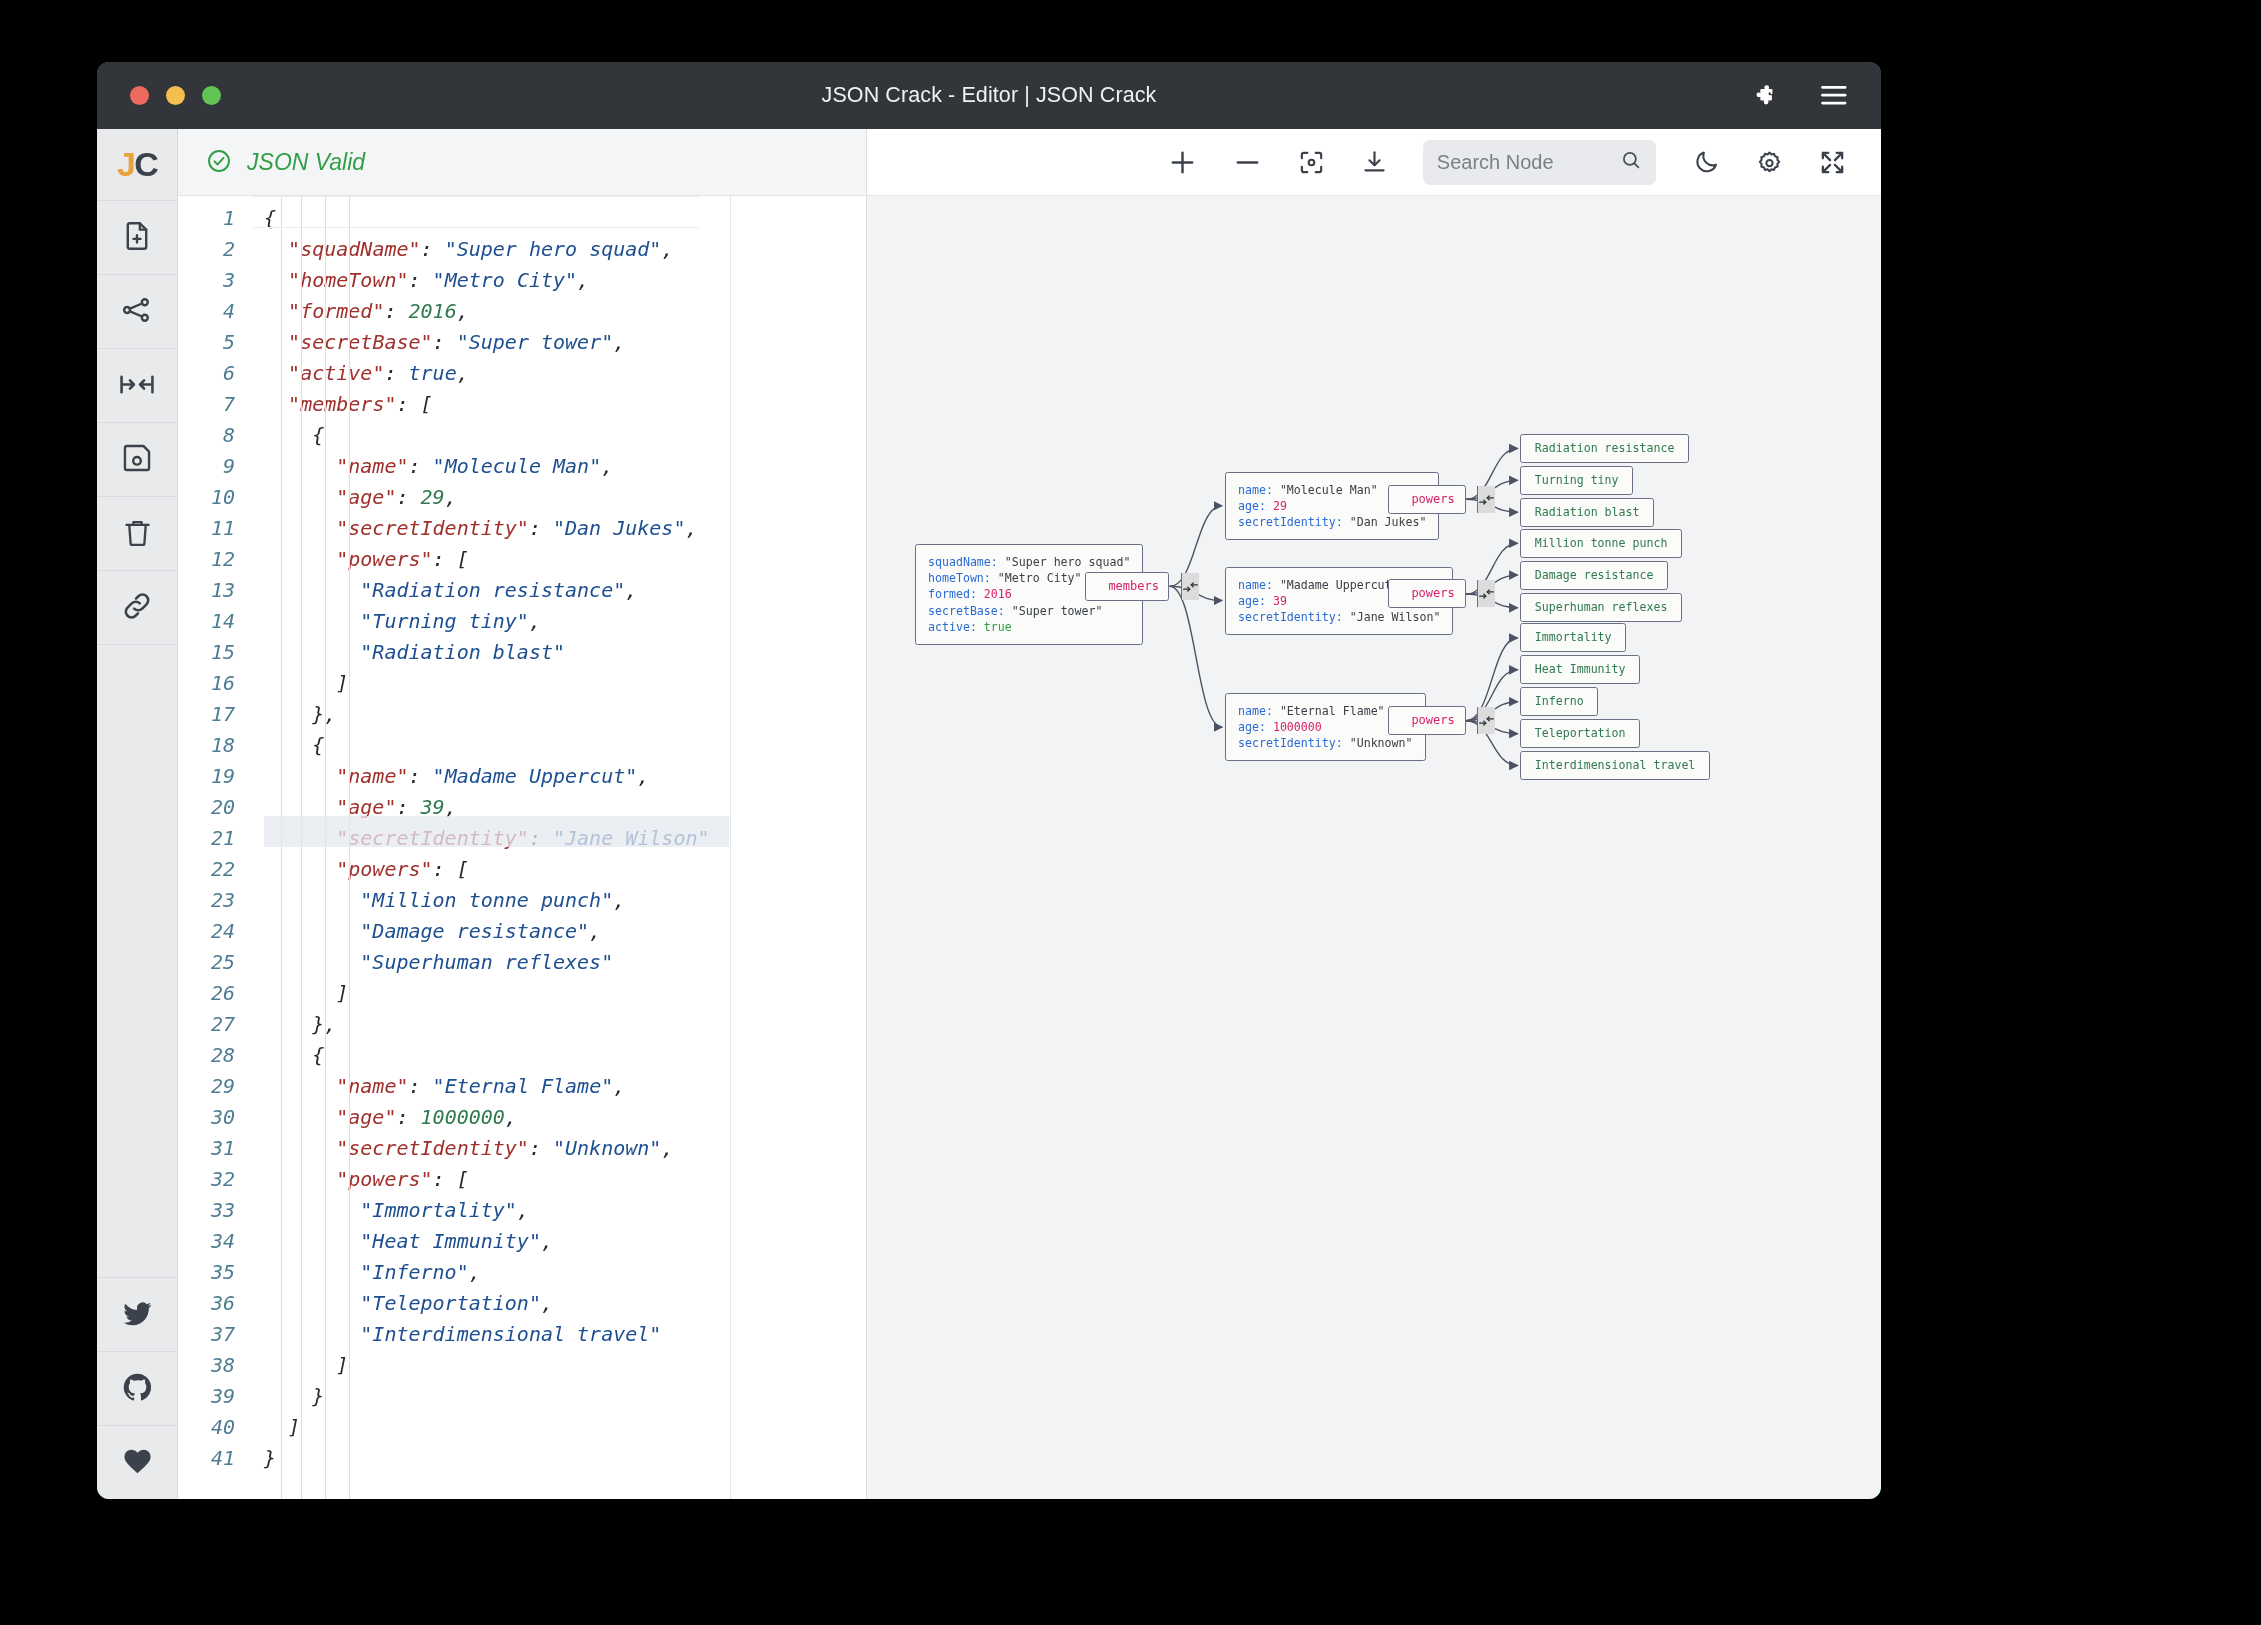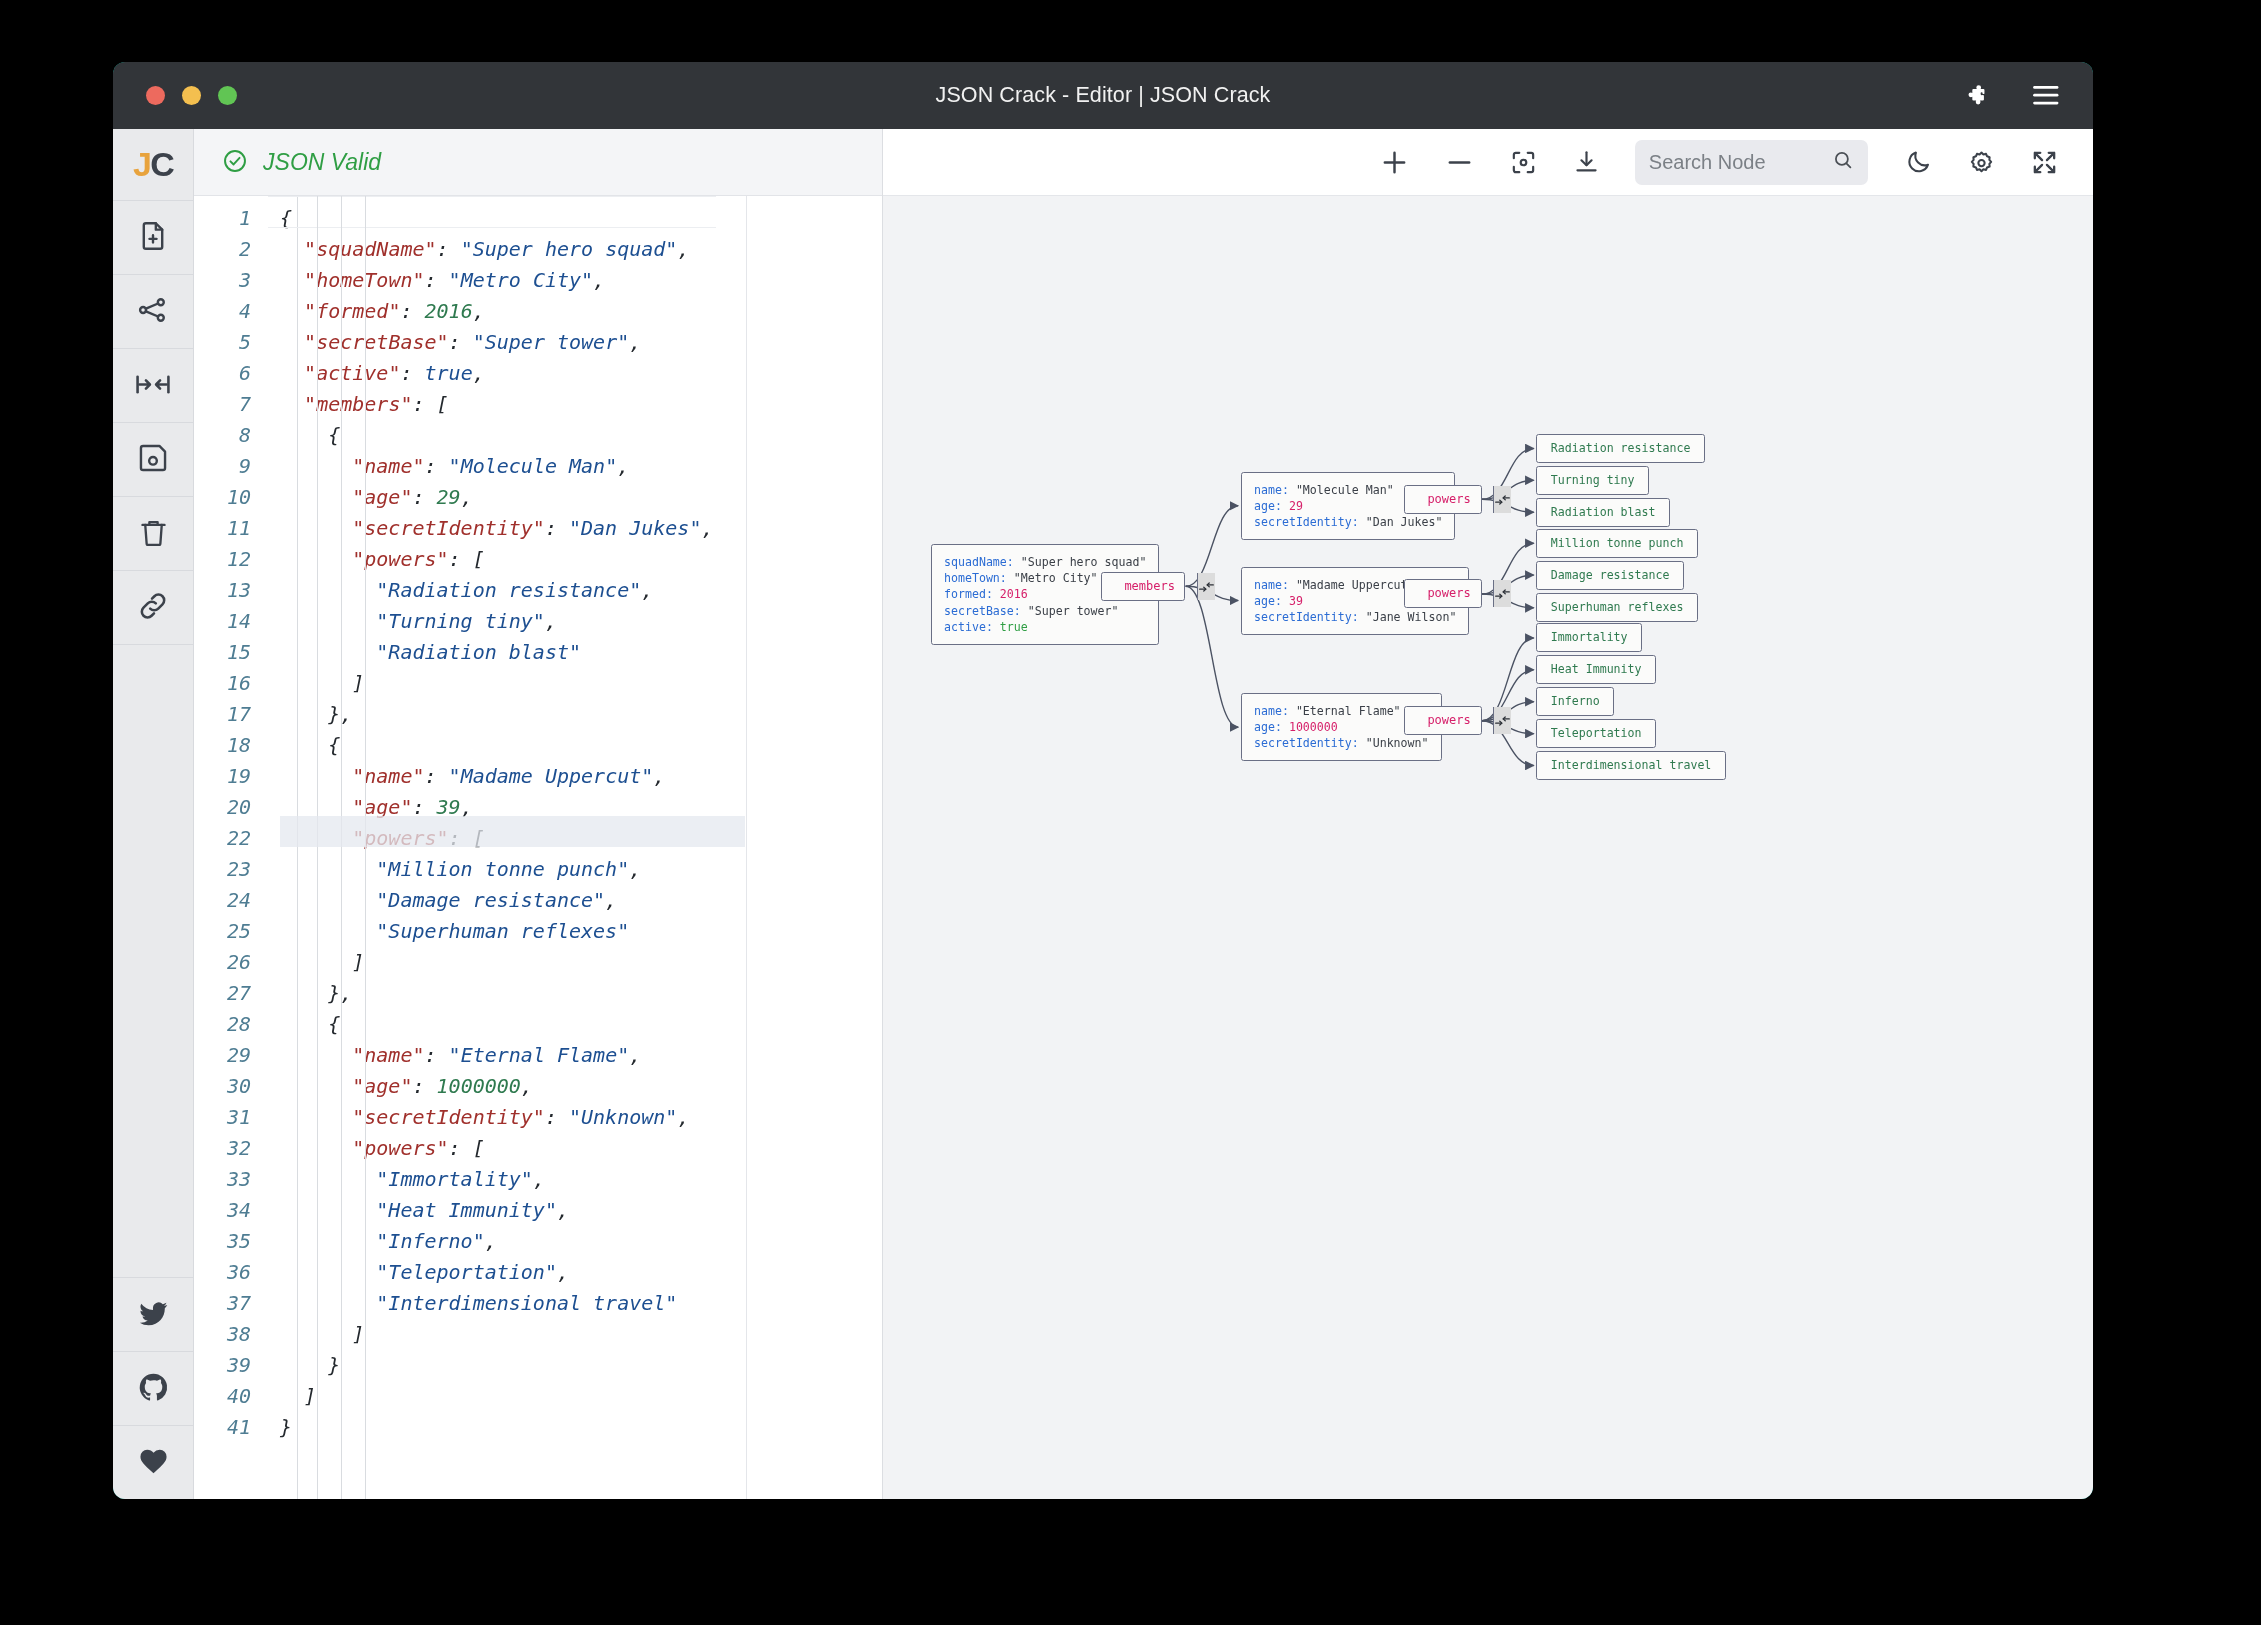--- a/index.html
+++ b/index.html
@@ -10,27 +10,26 @@
     background: #000000;
     font-family: "Liberation Sans", sans-serif;
     overflow: hidden;
   }
 
   
   #app-window {
     position: absolute;
     left: 97px;
     top: 62px;
-    width: 1980px;
+    width: 1784px;
     height: 1437px;
     border-radius: 12px;
     overflow: hidden;
     background: #14b8a6;
     box-shadow: 0 15.5px 52px rgba(0,0,0,0.55);
-    margin-left: 16px;
   }
 
   
   #title-bar {
     position: relative;
     height: 67px;
     background: #323539;
     display: flex;
     align-items: center;
   }
@@ -439,20 +438,21 @@
             <div class="code-line"><span class="ln">11</span><span class="code-text">      <span class="tok-key">"secretIdentity"</span><span class="tok-punc">: </span><span class="tok-str">"Dan Jukes"</span><span class="tok-punc">,</span></span></div>
             <div class="code-line"><span class="ln">12</span><span class="code-text">      <span class="tok-key">"powers"</span><span class="tok-punc">: </span><span class="tok-punc">[</span></span></div>
             <div class="code-line"><span class="ln">13</span><span class="code-text">        <span class="tok-str">"Radiation resistance"</span><span class="tok-punc">,</span></span></div>
             <div class="code-line"><span class="ln">14</span><span class="code-text">        <span class="tok-str">"Turning tiny"</span><span class="tok-punc">,</span></span></div>
             <div class="code-line"><span class="ln">15</span><span class="code-text">        <span class="tok-str">"Radiation blast"</span></span></div>
             <div class="code-line"><span class="ln">16</span><span class="code-text">      <span class="tok-punc">]</span></span></div>
             <div class="code-line"><span class="ln">17</span><span class="code-text">    <span class="tok-punc">},</span></span></div>
             <div class="code-line"><span class="ln">18</span><span class="code-text">    <span class="tok-punc">{</span></span></div>
             <div class="code-line"><span class="ln">19</span><span class="code-text">      <span class="tok-key">"name"</span><span class="tok-punc">: </span><span class="tok-str">"Madame Uppercut"</span><span class="tok-punc">,</span></span></div>
             <div class="code-line"><span class="ln">20</span><span class="code-text">      <span class="tok-key">"age"</span><span class="tok-punc">: </span><span class="tok-num">39</span><span class="tok-punc">,</span></span></div>
+            <div class="code-line"><span class="ln">21</span><span class="code-text">      <span class="tok-key">"secretIdentity"</span><span class="tok-punc">: </span><span class="tok-str">"Jane Wilson"</span></span></div>
             <div class="code-line"><span class="ln">22</span><span class="code-text">      <span class="tok-key">"powers"</span><span class="tok-punc">: </span><span class="tok-punc">[</span></span></div>
             <div class="code-line"><span class="ln">23</span><span class="code-text">        <span class="tok-str">"Million tonne punch"</span><span class="tok-punc">,</span></span></div>
             <div class="code-line"><span class="ln">24</span><span class="code-text">        <span class="tok-str">"Damage resistance"</span><span class="tok-punc">,</span></span></div>
             <div class="code-line"><span class="ln">25</span><span class="code-text">        <span class="tok-str">"Superhuman reflexes"</span></span></div>
             <div class="code-line"><span class="ln">26</span><span class="code-text">      <span class="tok-punc">]</span></span></div>
             <div class="code-line"><span class="ln">27</span><span class="code-text">    <span class="tok-punc">},</span></span></div>
             <div class="code-line"><span class="ln">28</span><span class="code-text">    <span class="tok-punc">{</span></span></div>
             <div class="code-line"><span class="ln">29</span><span class="code-text">      <span class="tok-key">"name"</span><span class="tok-punc">: </span><span class="tok-str">"Eternal Flame"</span><span class="tok-punc">,</span></span></div>
             <div class="code-line"><span class="ln">30</span><span class="code-text">      <span class="tok-key">"age"</span><span class="tok-punc">: </span><span class="tok-num">1000000</span><span class="tok-punc">,</span></span></div>
             <div class="code-line"><span class="ln">31</span><span class="code-text">      <span class="tok-key">"secretIdentity"</span><span class="tok-punc">: </span><span class="tok-str">"Unknown"</span><span class="tok-punc">,</span></span></div>

